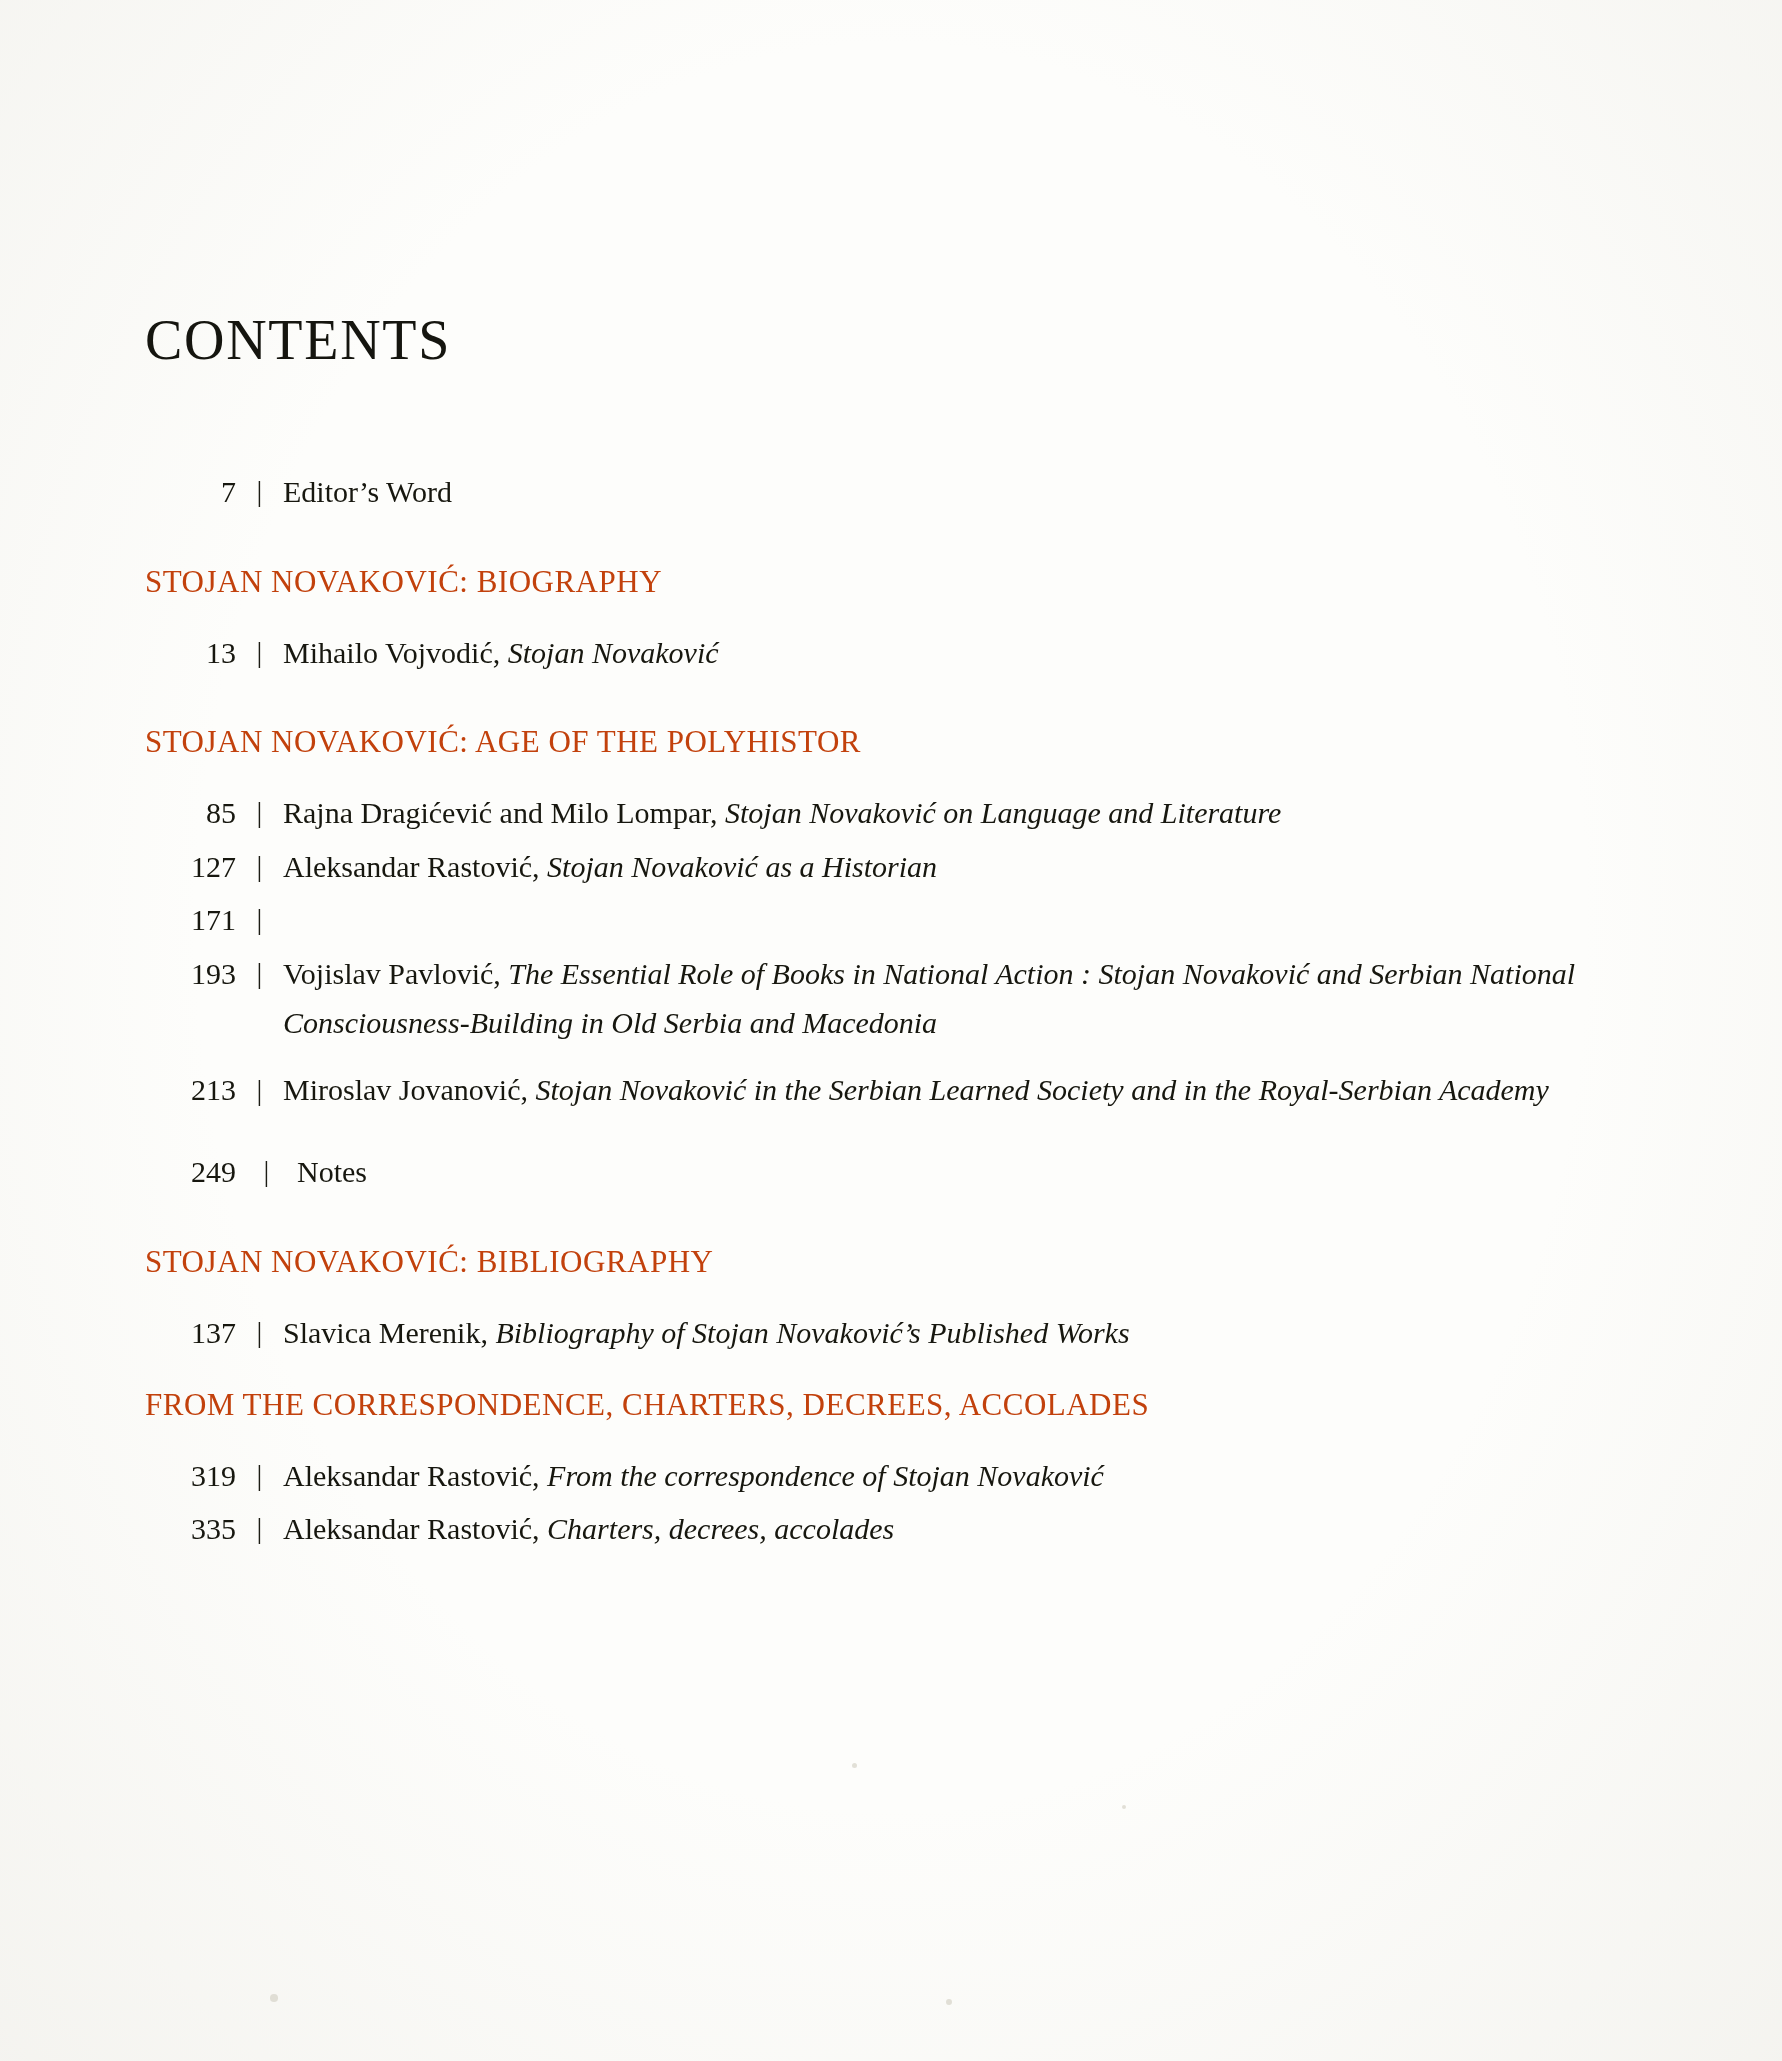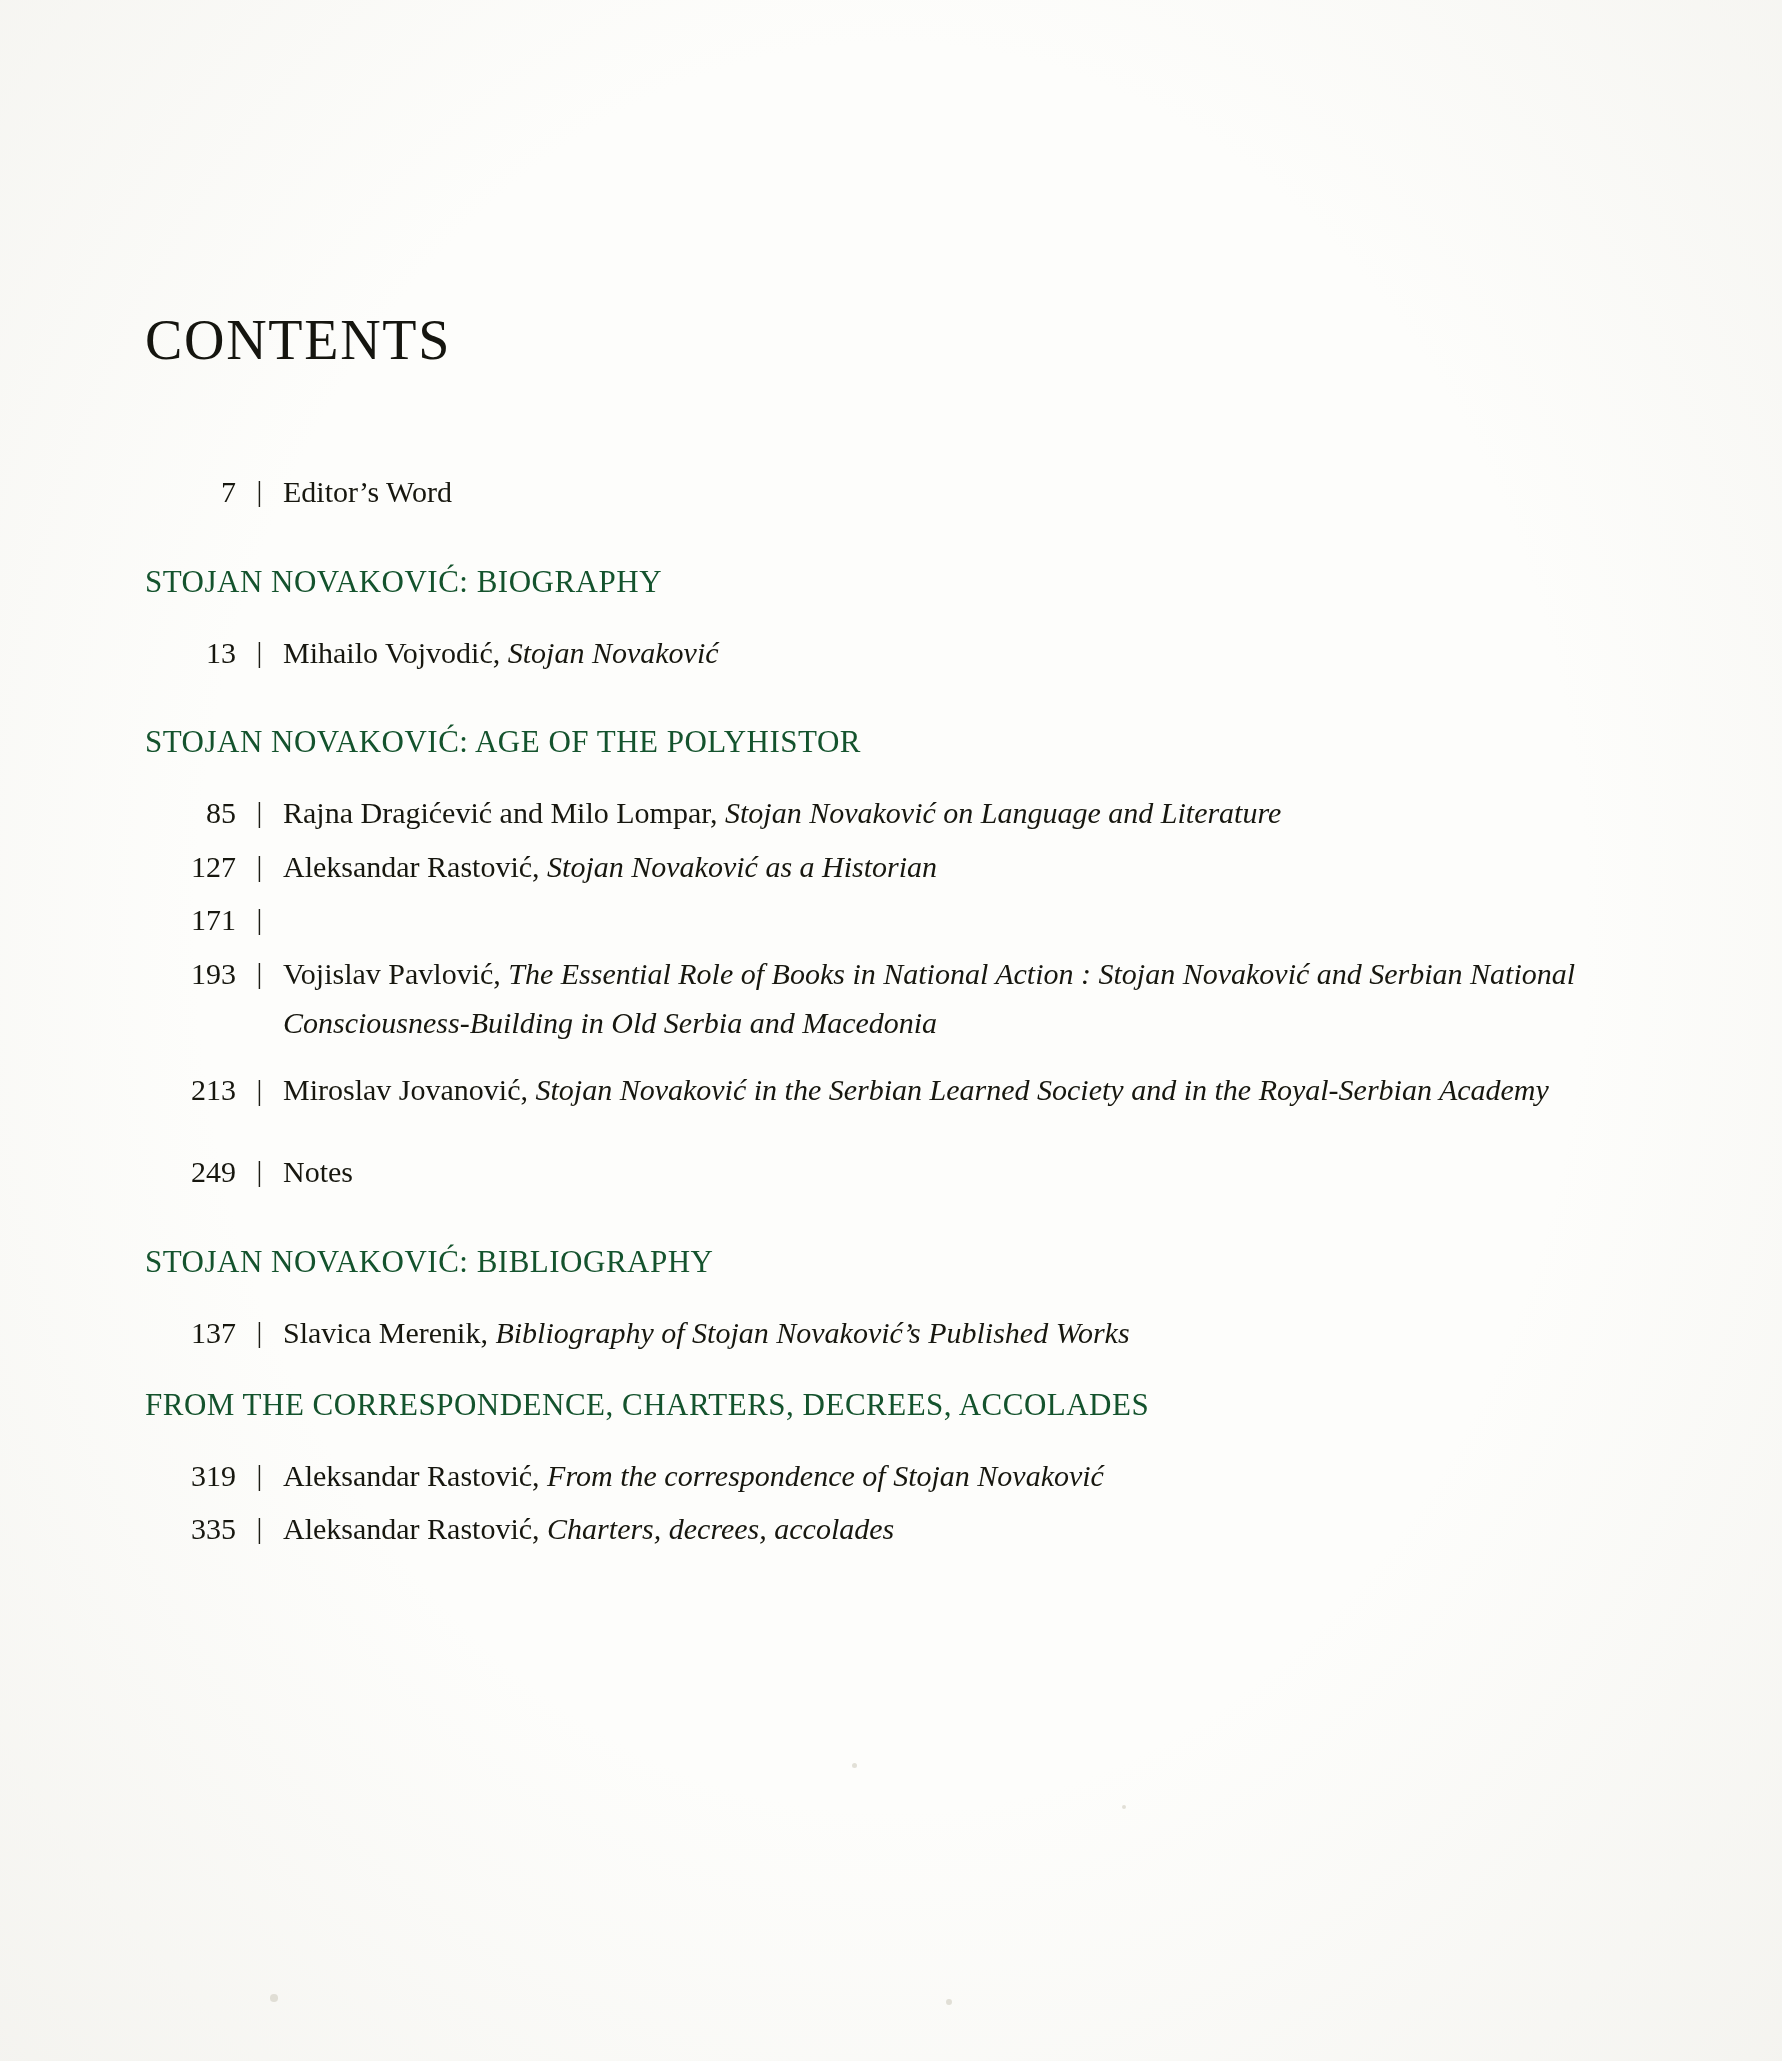--- a/index.html
+++ b/index.html
@@ -39,21 +39,21 @@
     letter-spacing: 1.7px;
     font-weight: 400;
     color: #15150f;
     margin: 0 0 100px 0;
     line-height: 1;
   }
   
   .section-head {
     font-size: 31px;
     letter-spacing: 0.5px;
-    color: #14532d;
+    color: #c2410c;
     margin: 0;
     white-space: nowrap;
   }
   
   .entry {
     display: flex;
     align-items: flex-start;
     margin: 0;
     padding: 0;
   }
@@ -78,21 +78,21 @@
     font-size: 30px;
     line-height: 1.62;
     color: #17170f;
     max-width: 1316px;
   }
   .entry-text em {
     font-style: italic;
   }
   .r-gap-sm { margin-top: 5px; }
   .r-gap-md { margin-top: 18.6px; align-items: center; }
-  .r-gap-lg { margin-top: 34px; }
+  .r-gap-lg { margin-top: 34px; gap: 7px; }
   .block-gap { height: 29px; }
   .block-gap-lg { height: 47px; }
   
   .speck {
     position: absolute;
     background: #d8d5cb;
     border-radius: 50%;
     opacity: 0.75;
   }
 </style>

